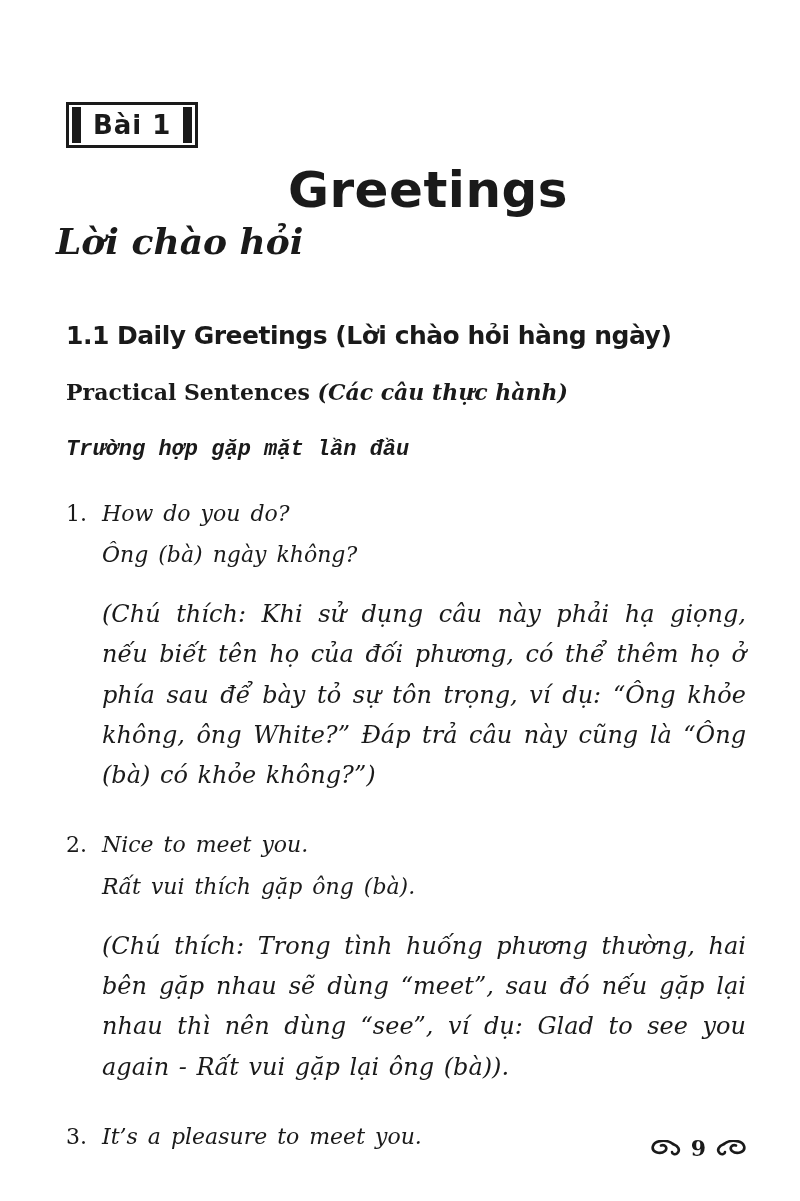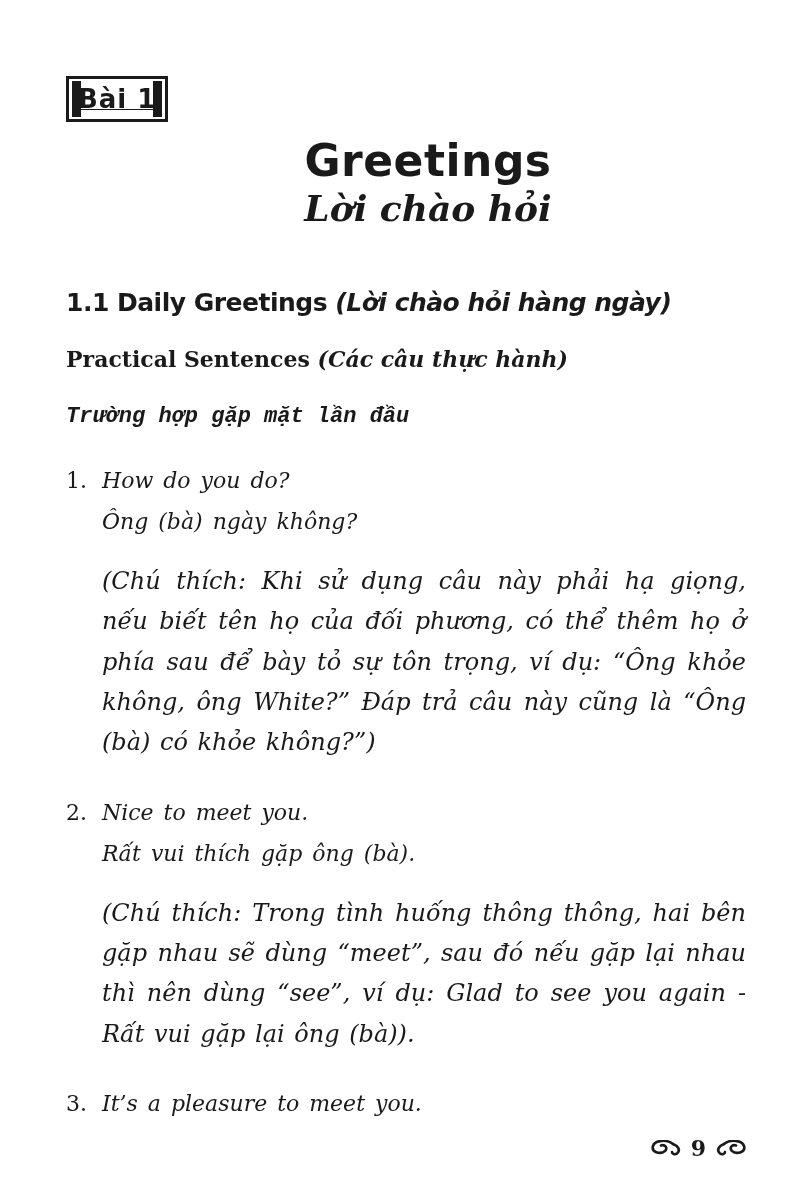--- a/index.html
+++ b/index.html
@@ -20,25 +20,24 @@
     background:var(--paper);
     overflow:hidden;
   }
   .content{
     padding:0 54px 0 66px;
   }
   
   .badge{
     display:inline-block;
     position:relative;
-    margin:76px 0 0 66px;
+    margin:102px 0 0 66px;
     border:3px solid var(--ink);
-    padding:5px 9px;
+    padding:5px 24px;
     background:var(--paper);
-    text-decoration:underline;
   }
   .badge::before,
   .badge::after{
     content:"";
     position:absolute;
     top:2px;
     bottom:2px;
     width:9px;
     background:var(--ink);
   }
@@ -50,44 +49,42 @@
     font-size:26px;
     letter-spacing:1px;
   }
   
   .title{
     margin-top:14px;
     text-align:center;
     padding-left:56px;
     font-family:"DejaVu Sans", sans-serif;
     font-weight:bold;
-    font-size:44px;
+    font-size:50px;
     line-height:1.15;
     letter-spacing:0.5px;
   }
   .subtitle{
-    text-align:center;
     padding-left:56px;
     font-family:"DejaVu Serif", serif;
     font-weight:bold;
     font-style:italic;
     font-size:36px;
     line-height:1.2;
   }
   
   .section-heading{
     margin-top:58px;
     font-family:"DejaVu Sans", sans-serif;
     font-weight:bold;
     font-size:25px;
     letter-spacing:-0.5px;
     line-height:1.2;
   }
   .section-heading .vi{
-    font-style:italic;
   }
   .practical-heading{
     margin-top:28px;
     font-family:"DejaVu Serif", serif;
     font-weight:bold;
     font-size:22px;
     line-height:1.25;
   }
   .practical-heading .vi{
     font-style:italic;
@@ -184,21 +181,21 @@
         <div class="vi">Ông (bà) ngày không?</div>
         <div class="note">(Chú thích: Khi sử dụng câu này phải hạ giọng, nếu biết tên họ của đối phương, có thể thêm họ ở phía sau để bày tỏ sự tôn trọng, ví dụ: “Ông khỏe không, ông White?” Đáp trả câu này cũng là “Ông (bà) có khỏe không?”)</div>
       </div>
     </div>
 
     <div class="item">
       <div class="num">2.</div>
       <div class="body">
         <div class="en">Nice to meet you.</div>
         <div class="vi">Rất vui thích gặp ông (bà).</div>
-        <div class="note">(Chú thích: Trong tình huống thông thông, hai bên gặp nhau sẽ dùng “meet”, sau đó nếu gặp lại nhau thì nên dùng “see”, ví dụ: Glad to see you again - Rất vui gặp lại ông (bà)).</div>
+        <div class="note">(Chú thích: Trong tình huống phương thường, hai bên gặp nhau sẽ dùng “meet”, sau đó nếu gặp lại nhau thì nên dùng “see”, ví dụ: Glad to see you again - Rất vui gặp lại ông (bà)).</div>
       </div>
     </div>
 
     <div class="item">
       <div class="num">3.</div>
       <div class="body">
         <div class="en">It’s a pleasure to meet you.</div>
 
       </div>
     </div>

